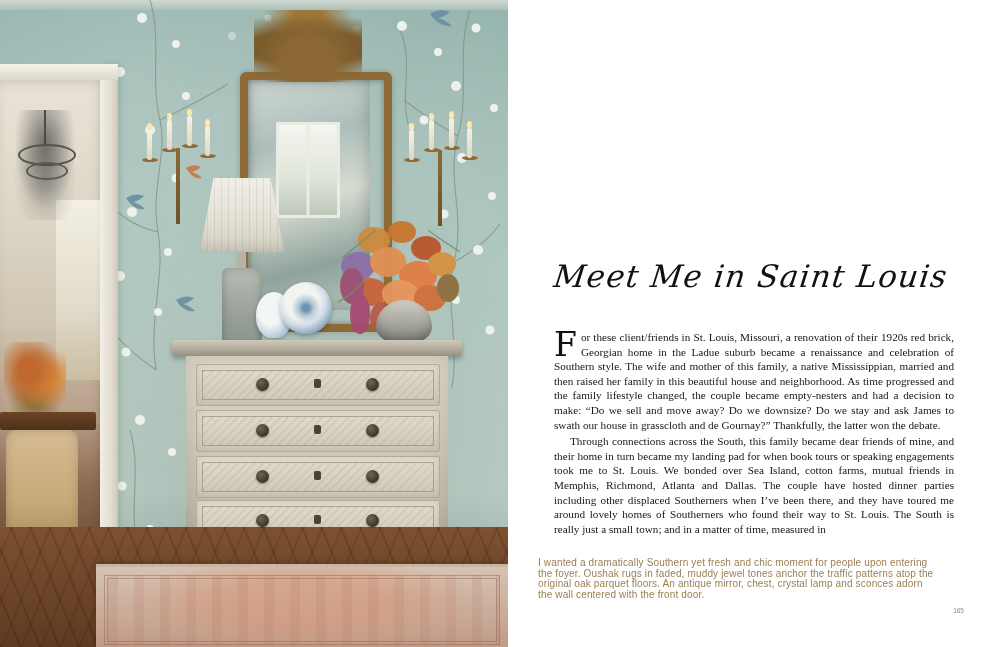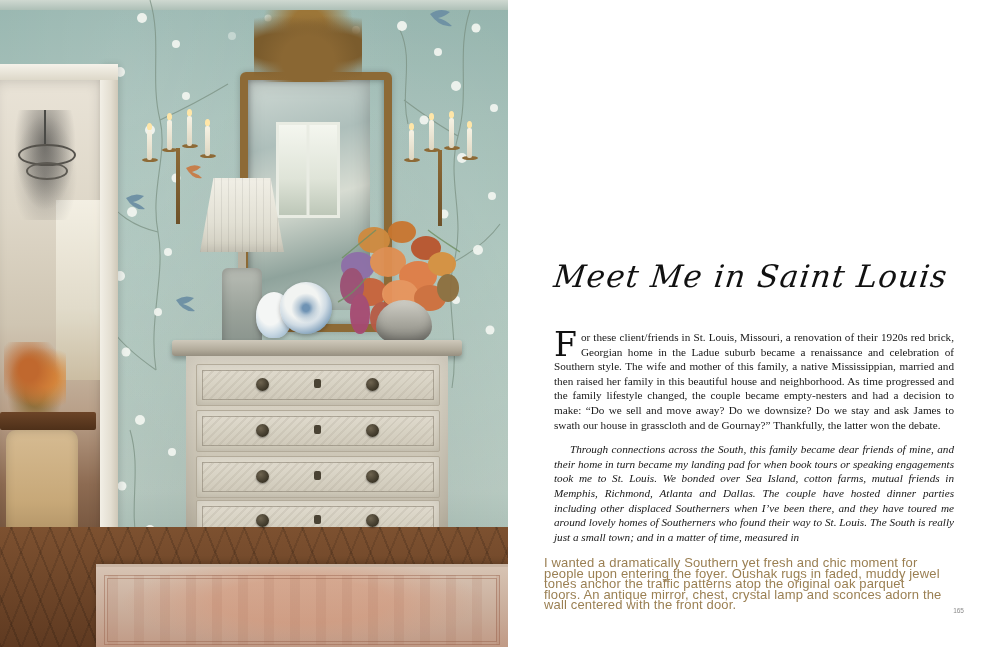--- a/index.html
+++ b/index.html
@@ -344,37 +344,37 @@
     left: 46px;
     top: 330px;
     width: 400px;
     font-family: "Liberation Serif", serif;
     font-size: 11.2px;
     line-height: 14.6px;
     color: #161616;
     text-align: justify;
   }
   .body-text p { margin: 0; }
-  .body-text p + p { text-indent: 16px; margin-top: 10px; font-style: italic; }
+  .body-text p + p { text-indent: 16px; margin-top: 2px; }
   .dropcap-para { position: relative; min-height: 30px; }
   .dropcap {
     float: left;
     font-family: "DejaVu Serif", serif;
     font-size: 33px;
     line-height: 27px;
     padding: 1px 4px 0 0;
     color: #111;
   }
   .caption {
     position: absolute;
-    left: 36px;
+    left: 30px;
     top: 558px;
     width: 400px;
     font-family: "Liberation Sans", sans-serif;
-    font-size: 13px;
+    font-size: 10px;
     line-height: 10.5px;
     color: #9a7f52;
     letter-spacing: .15px;
   }
   .folio {
     position: absolute;
     right: 36px;
     bottom: 33px;
     font-family: "Liberation Sans", sans-serif;
     font-size: 6.5px;

